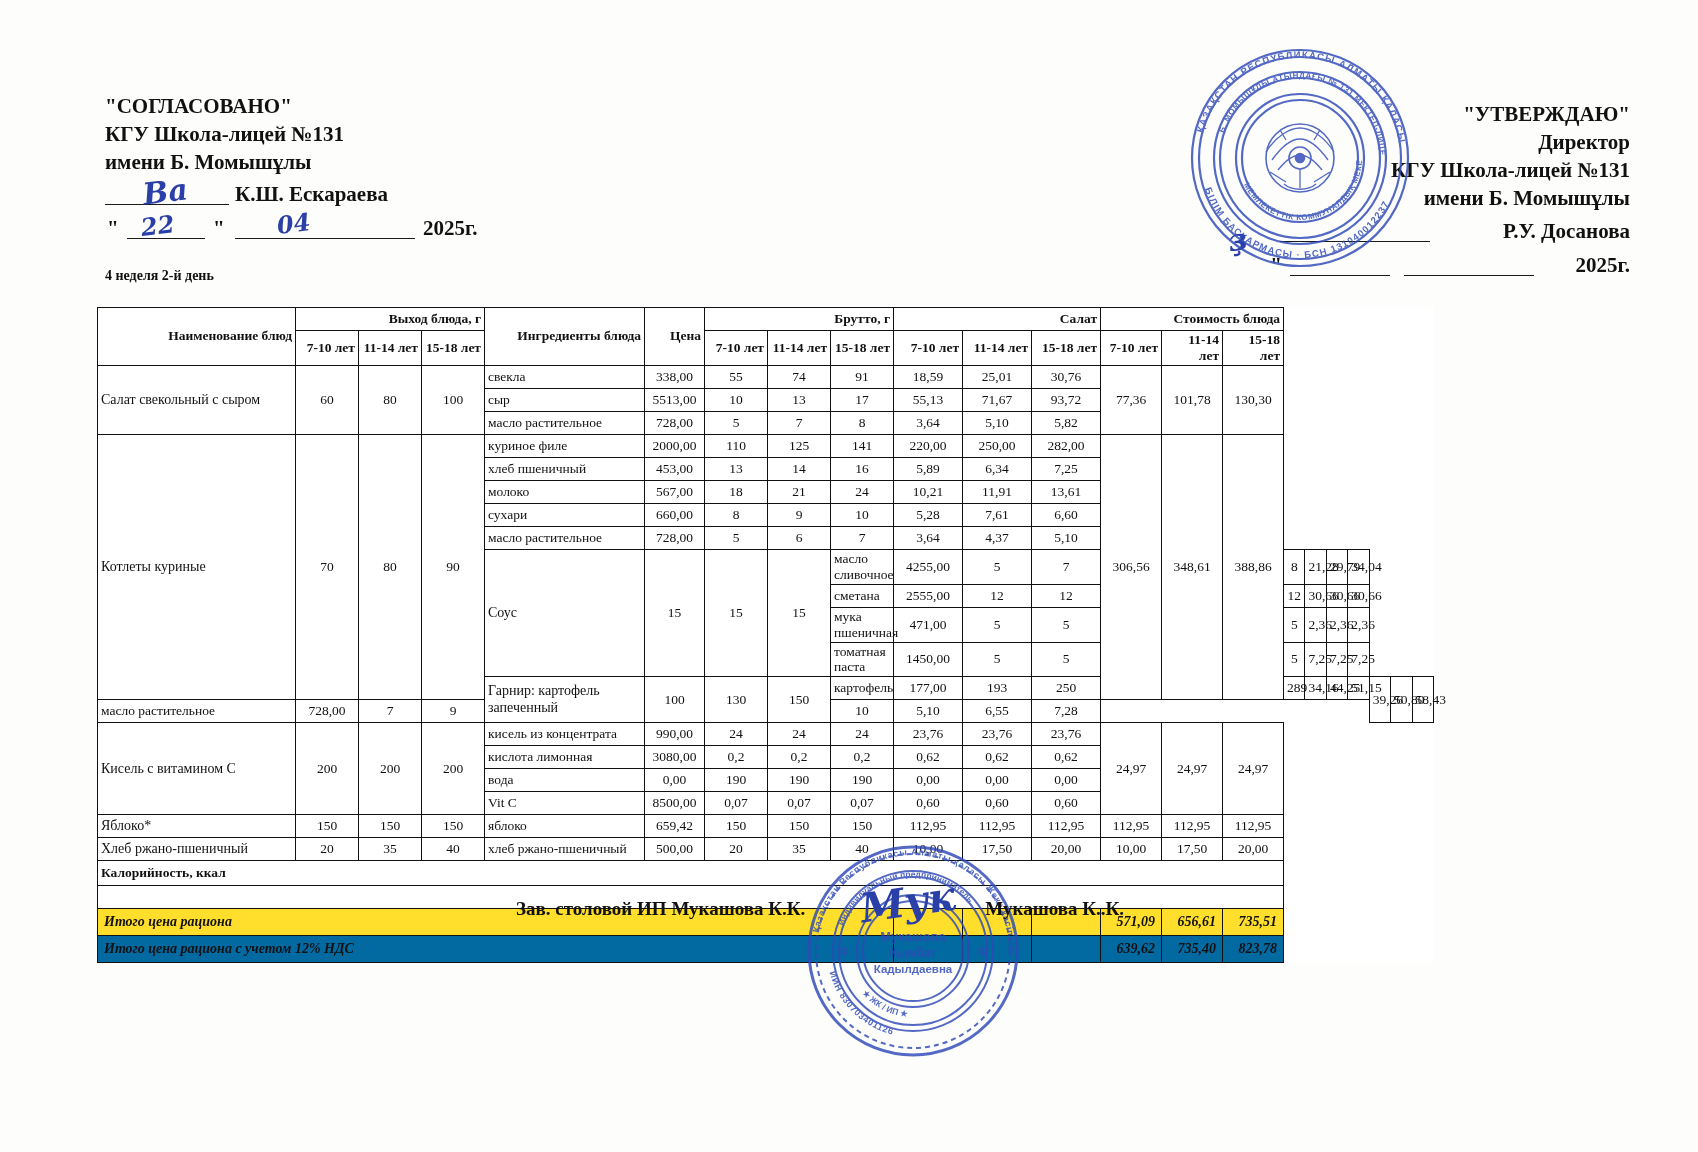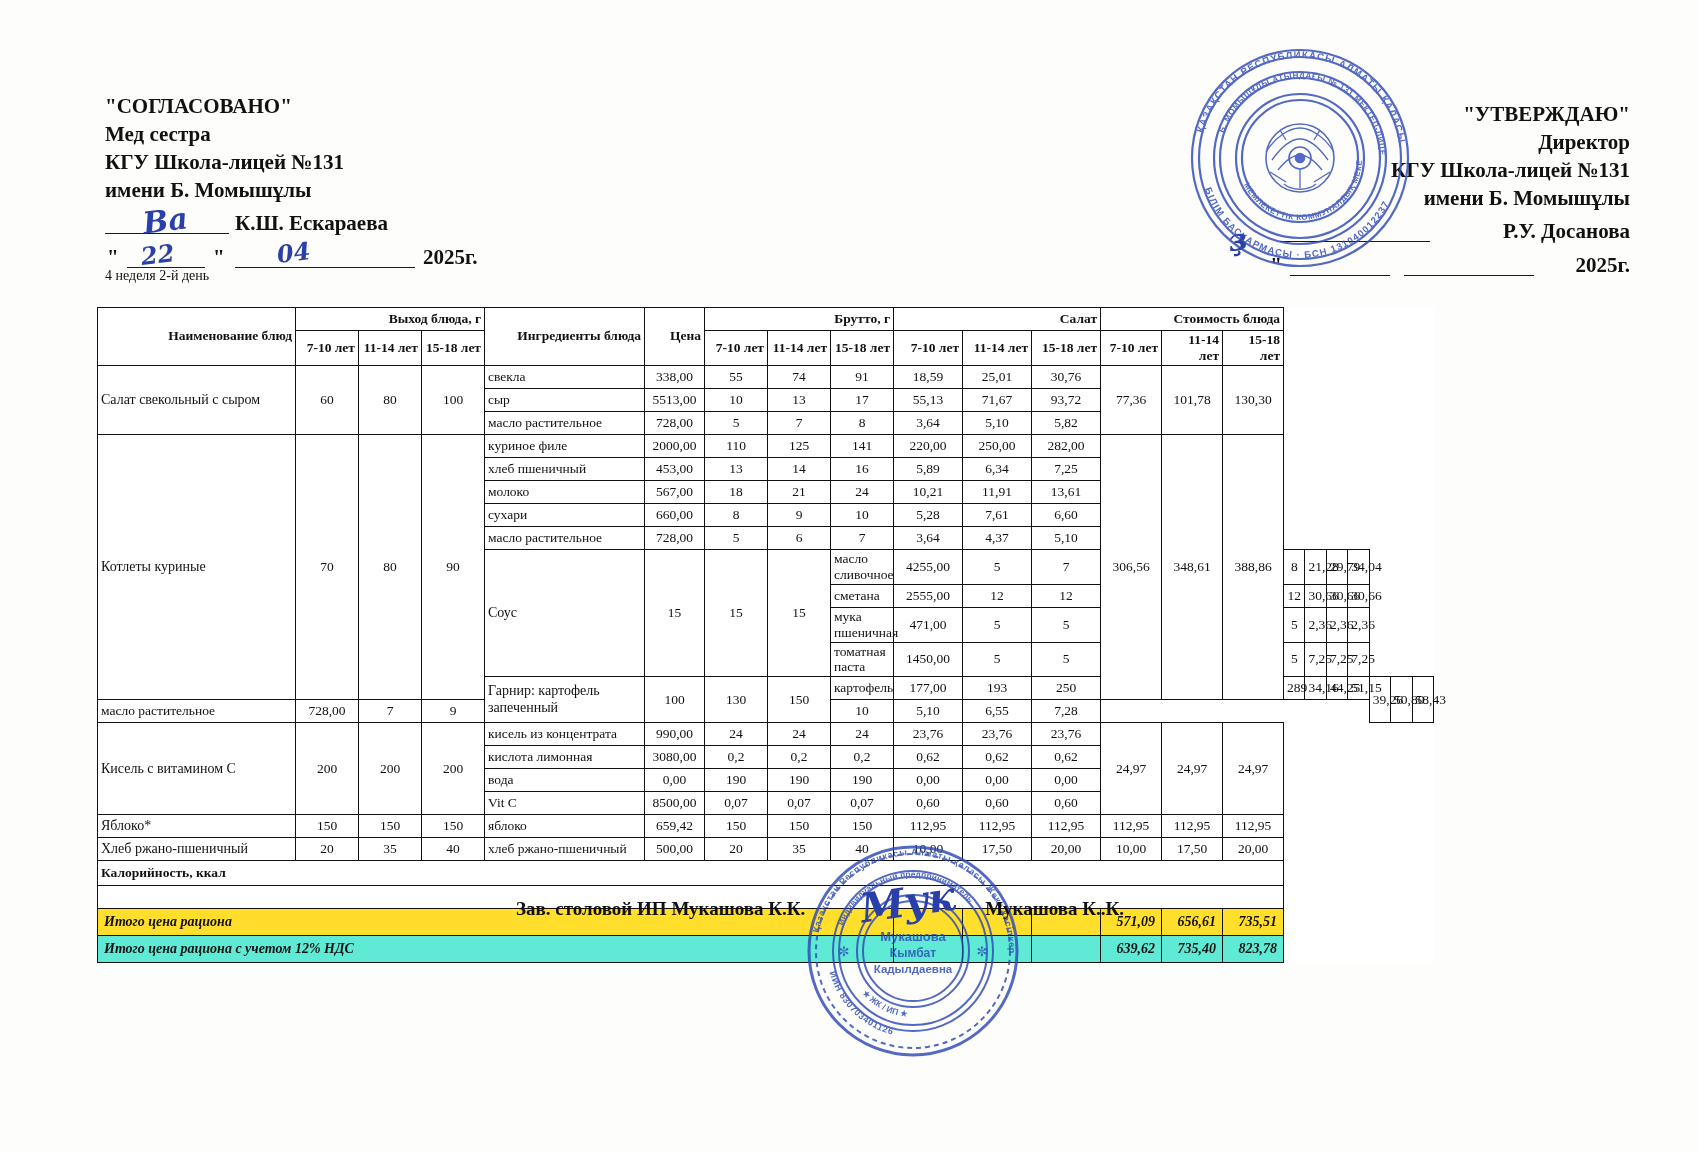--- a/index.html
+++ b/index.html
@@ -53,21 +53,21 @@
   .hdr-right .sig-row{height:34px;}
   .hdr-right .sig-line{left:auto;right:200px;width:150px;}
   .hdr-right .sig-name{left:auto;right:0;}
   .hdr-right .date-row .q1{left:auto;right:348px;}
   .hdr-right .date-row .u1{left:auto;right:240px;width:100px;}
   .hdr-right .date-row .u2{left:auto;right:96px;width:130px;}
   .hdr-right .date-row .yr{left:auto;right:0;}
 
   .weekday{
     position:absolute;left:105px;top:268px;
-    font-size:14px;font-weight:normal;
+    font-size:14px;font-weight:bold;
   }
 
   
   .stamp{position:absolute;pointer-events:none;}
   .stamp svg{display:block;}
   #stamp-top{left:1180px;top:38px;opacity:.82;}
   #stamp-bottom{left:798px;top:836px;opacity:.82;}
 
   .sig-hand-big{
     position:absolute;
@@ -105,39 +105,38 @@
   td.num{text-align:center;}
   td.price{text-align:center;}
 
   tr.kcal td{height:22px;font-weight:bold;text-align:left;margin-left:43px;}
   tr.spacer td{height:20px;border-left:1px solid #111;border-right:1px solid #111;border-top:none;border-bottom:none;}
 
   tr.total-yellow td{
     background:#ffdf2b;height:24px;font-style:italic;font-weight:bold;font-size:14px;
   }
   tr.total-peach td{
-    background:#5eead4;height:24px;font-style:italic;font-weight:bold;font-size:14px;
+    background:#0369a1;height:24px;font-style:italic;font-weight:bold;font-size:14px;
   }
   tr.total-yellow td.lbl, tr.total-peach td.lbl{text-align:left;padding-left:6px;}
   tr.total-yellow td.val, tr.total-peach td.val{text-align:right;padding-right:6px;}
 
   .footer{
     position:absolute;left:516px;top:898px;
     font-size:19px;font-weight:bold;white-space:nowrap;
   }
   .footer .gap{display:inline-block;width:180px;}
 </style>
 </head>
 <body>
 
 <div class="page">
 
   <div class="hdr-left">
     <div class="ln">"СОГЛАСОВАНО"</div>
-    <div class="ln">Мед сестра</div>
     <div class="ln">КГУ Школа-лицей №131</div>
     <div class="ln">имени Б. Момышұлы</div>
     <div class="sig-row">
       <span class="sig-line"></span>
       <span class="hand" style="left:38px;top:-6px;font-size:30px;">Ва</span>
       <span class="sig-name">К.Ш. Ескараева</span>
     </div>
     <div class="date-row">
       <span class="q1">"</span>
       <span class="u1"></span>

